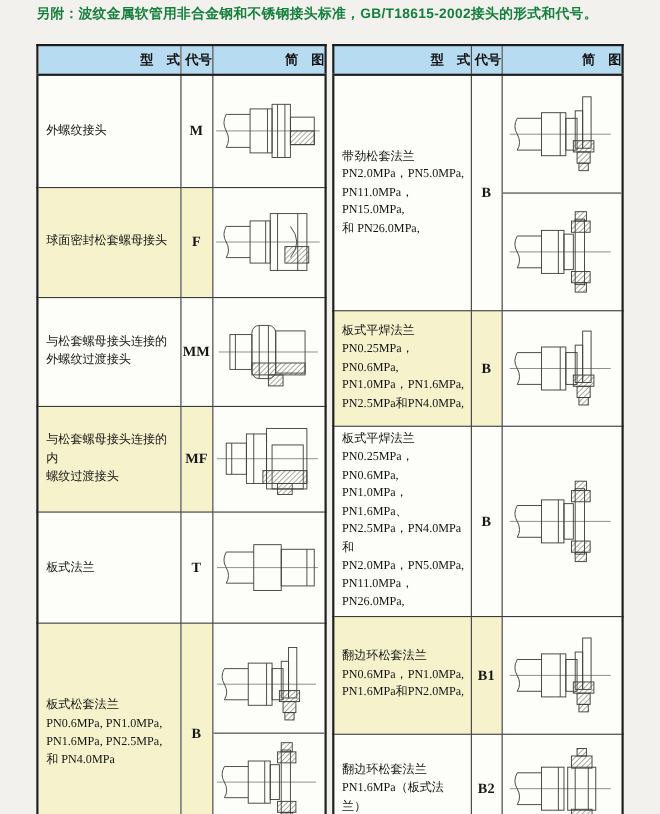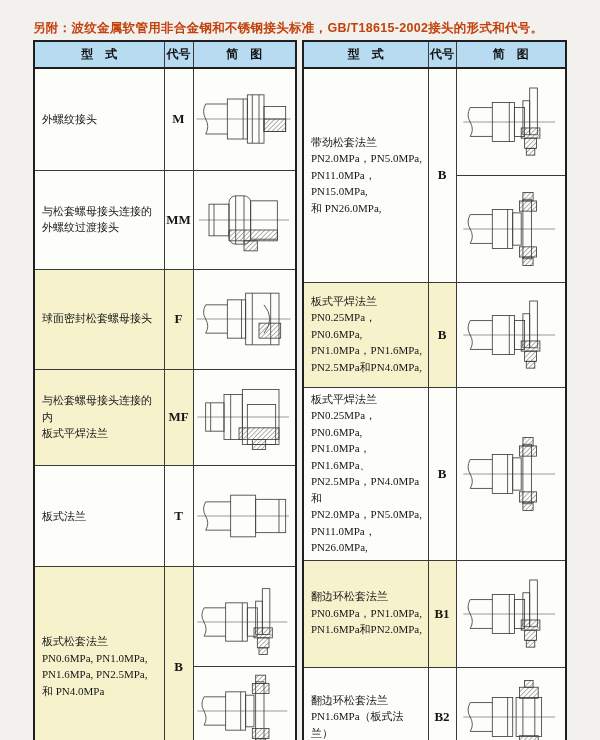--- a/index.html
+++ b/index.html
@@ -4,39 +4,40 @@
 <style>
   html,body{margin:0;padding:0;}
   body{
     width:600px;height:740px;
     background:#f2f1ed;
     font-family:"Liberation Sans",sans-serif;
     position:relative;
     overflow:hidden;
   }
   .page-title{
-    position:absolute;top:20px;left:33px;
-    font-size:12.5px;font-weight:bold;color:#c2410c;
+    position:absolute;top:4px;left:33px;
+    font-size:12.5px;font-weight:bold;color:#15803d;
     letter-spacing:0.3px;
   }
   .tables-wrap{
     position:absolute;top:40px;left:33px;
     display:flex;gap:5px;
   }
   table{
     border-collapse:collapse;table-layout:fixed;
     background:#fdfdf9;
     border:2px solid #1e1e1e;
   }
   th,td{border:1px solid #3a3a3a;padding:0;overflow:hidden;}
   thead tr{border-bottom:2px solid #1e1e1e;}
   thead th{
     background:var(--header-bg,#b7dcf2);
     font-size:12px;font-weight:bold;color:#111;
     height:25px;
+    text-align:right;
   }
   .type-cell{
     font-family:"Liberation Serif",serif;
     font-size:11px;line-height:1.5;color:#151515;
     padding:3px 3px 4px 7px;
     white-space:pre-line;
     vertical-align:middle;text-align:left;
   }
   .code-cell{
     font-family:"Liberation Serif",serif;
@@ -195,46 +196,46 @@
         <td class="type-cell">外螺纹接头</td>
         <td class="code-cell">M</td>
         <td class="diagram-cell">
           <div class="diag">
               <svg width="100" height="82" viewBox="0 0 120 90">
                 <use width="120" height="90" href="#sym-male-thread-fitting" xlink:href="#sym-male-thread-fitting"></use>
               </svg>
             </div>
         </td>
       </tr>
+      <tr style="height:90px">
+        <td class="type-cell hl">球面密封松套螺母接头</td>
+        <td class="code-cell hl">F</td>
+        <td class="diagram-cell">
+          <div class="diag">
+              <svg width="100" height="82" viewBox="0 0 120 90">
+                <use width="120" height="90" href="#sym-loose-nut-fitting" xlink:href="#sym-loose-nut-fitting"></use>
+              </svg>
+            </div>
+        </td>
+      </tr>
       <tr style="height:89px">
         <td class="type-cell">与松套螺母接头连接的
 外螺纹过渡接头</td>
         <td class="code-cell">MM</td>
         <td class="diagram-cell">
           <div class="diag">
               <svg width="100" height="82" viewBox="0 0 120 90">
                 <use width="120" height="90" href="#sym-male-male-adapter" xlink:href="#sym-male-male-adapter"></use>
               </svg>
             </div>
         </td>
       </tr>
-      <tr style="height:90px">
-        <td class="type-cell hl">球面密封松套螺母接头</td>
-        <td class="code-cell hl">F</td>
-        <td class="diagram-cell">
-          <div class="diag">
-              <svg width="100" height="82" viewBox="0 0 120 90">
-                <use width="120" height="90" href="#sym-loose-nut-fitting" xlink:href="#sym-loose-nut-fitting"></use>
-              </svg>
-            </div>
-        </td>
-      </tr>
       <tr style="height:87px">
         <td class="type-cell hl">与松套螺母接头连接的内
-板式平焊法兰</td>
+螺纹过渡接头</td>
         <td class="code-cell hl">MF</td>
         <td class="diagram-cell">
           <div class="diag">
               <svg width="100" height="80" viewBox="0 0 120 90">
                 <use width="120" height="90" href="#sym-male-female-adapter" xlink:href="#sym-male-female-adapter"></use>
               </svg>
             </div>
         </td>
       </tr>
       <tr style="height:91px">

